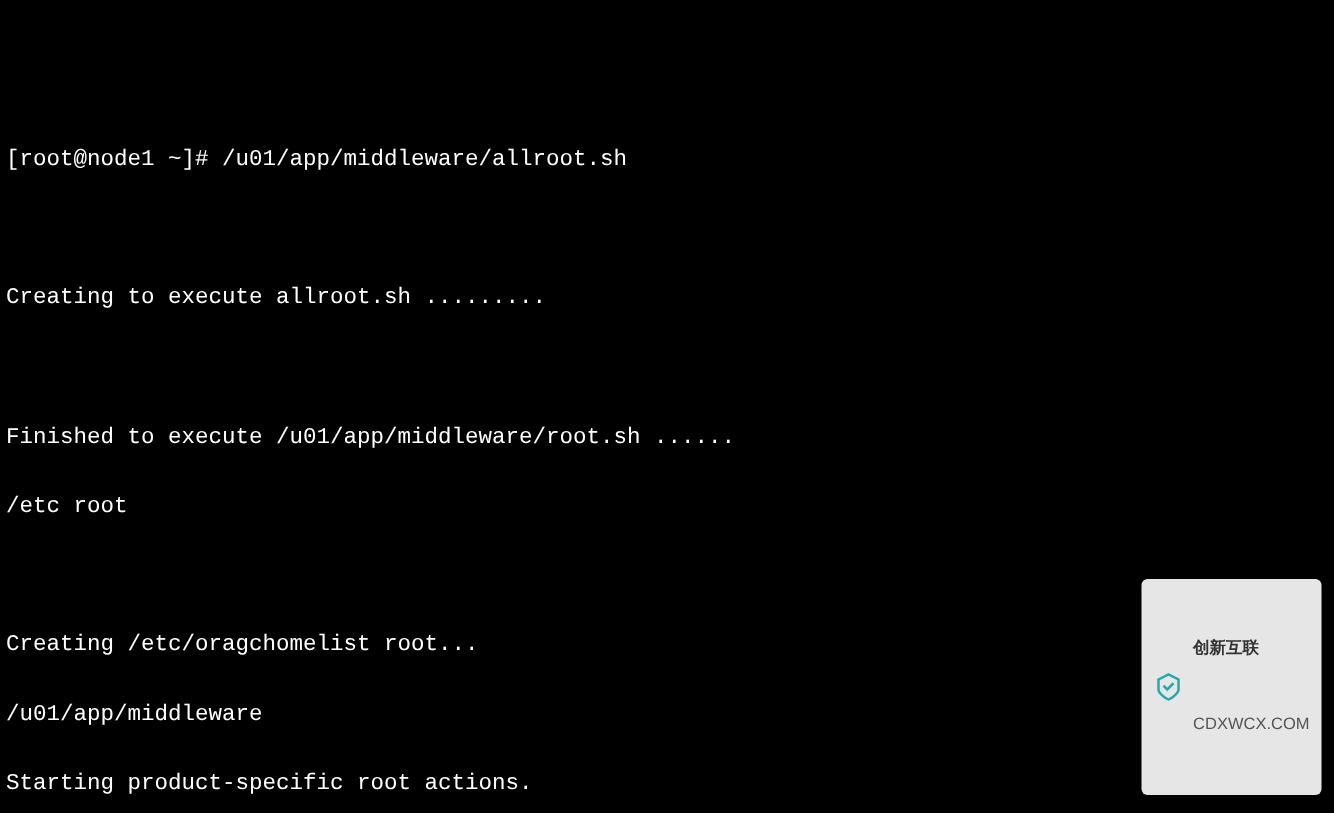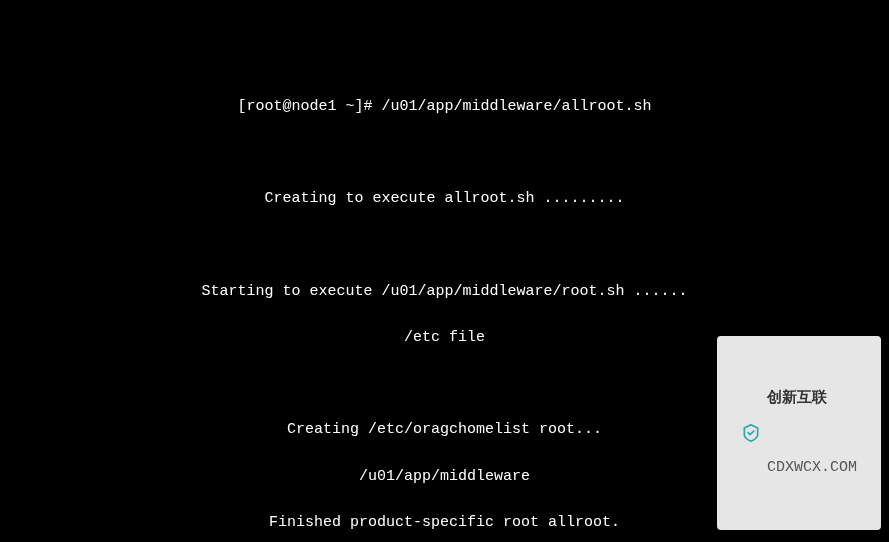--- a/index.html
+++ b/index.html
@@ -16,60 +16,59 @@
       padding: 2px 4px;
       white-space: pre;
       width: 889px;
       height: 542px;
       overflow: hidden;
       position: relative;
     }
     .line {
       display: block;
       min-height: 1.5em;
-      text-align: center;
     }
     .watermark {
       position: absolute;
       right: 8px;
       bottom: 12px;
       background: rgba(250, 250, 250, 0.92);
       border-radius: 4px;
-      padding: 4px 24px;
+      padding: 4px 8px;
       display: flex;
       align-items: center;
       gap: 6px;
-      font-family: Liberation Mono, monospace;
-      font-size: 15px;
+      font-family: Liberation Sans, sans-serif;
+      font-size: 11px;
       color: #555;
     }
     .watermark svg {
       width: 20px;
       height: 20px;
     }
     .watermark .cn {
       font-weight: bold;
       color:#333;
     }
   </style>
 </head>
 <body>
 
 
 
 <span class="line">[root@node1 ~]# /u01/app/middleware/allroot.sh</span>
 <span class="line"></span>
 <span class="line">Creating to execute allroot.sh .........</span>
 <span class="line"></span>
-<span class="line">Starting to execute /u01/app/middleware/root.sh ......</span>
-<span class="line">/etc file</span>
+<span class="line">Finished to execute /u01/app/middleware/root.sh ......</span>
+<span class="line">/etc root</span>
 <span class="line"></span>
 <span class="line">Creating /etc/oragchomelist root...</span>
 <span class="line">/u01/app/middleware</span>
-<span class="line">Finished product-specific root allroot.</span>
+<span class="line">Starting product-specific root actions.</span>
 
 
 
 
 
 
 
 
 
 

